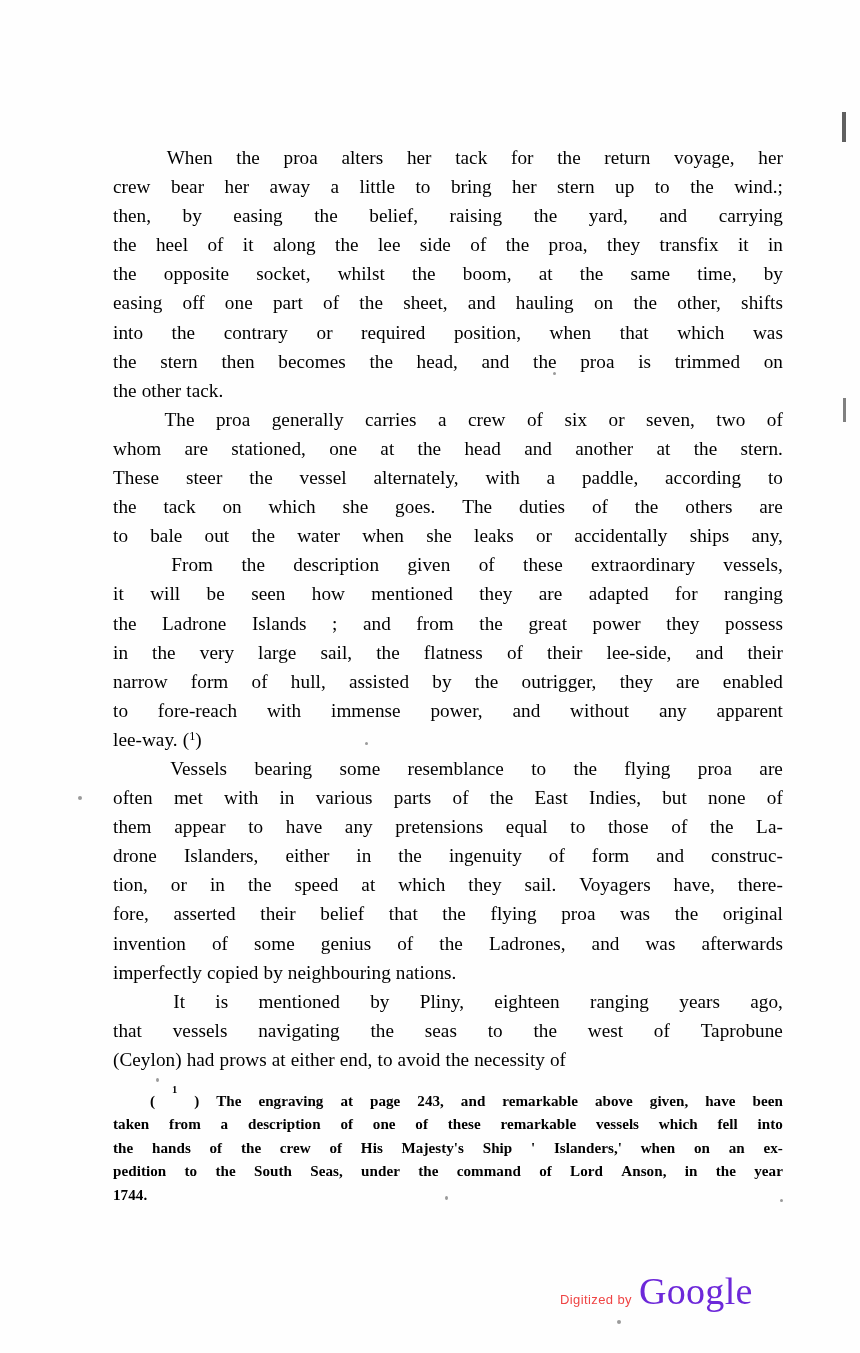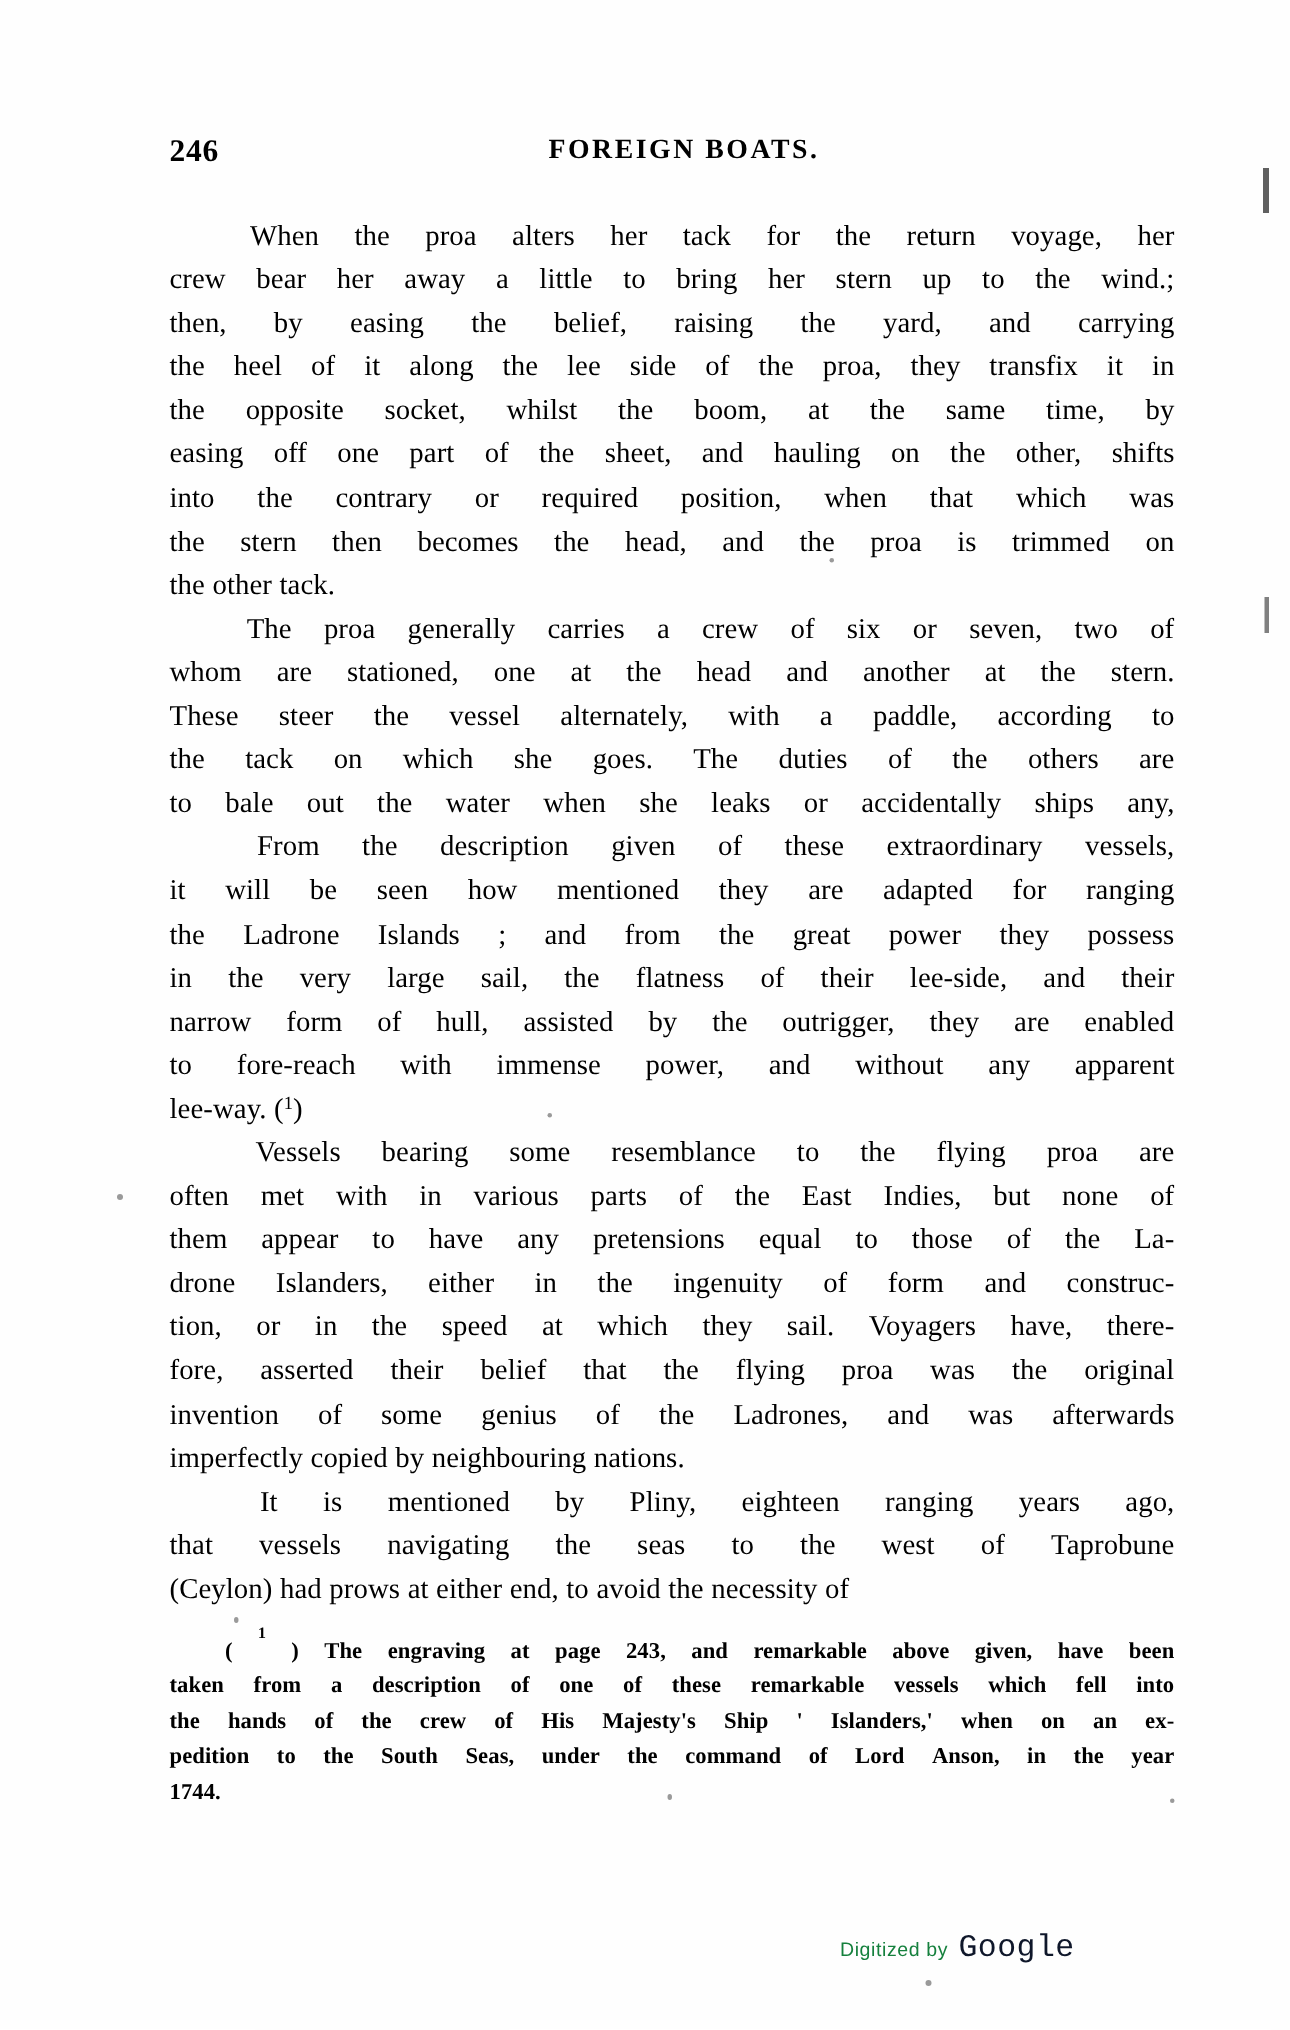--- a/index.html
+++ b/index.html
@@ -118,43 +118,39 @@
     display: flex;
     align-items: baseline;
     gap: 7px;
     color: #cfcfcf;
     user-select: none;
   }
   .wm-by {
     font-family: "Liberation Sans", "DejaVu Sans", sans-serif;
     font-size: 13px;
     letter-spacing: 0.4px;
-    color: #15803d;
+    color: #ef4444;
     margin-top: 40px;
   }
   .wm-logo {
-    font-family: Liberation Mono, monospace;
-    font-size: 21px;
+    font-family: Liberation Serif, serif;
+    font-size: 38px;
     letter-spacing: 0.3px;
-    color: #0f172a;
+    color: #6d28d9;
   }
 
   
   .artifact { position: absolute; background: #2b2b2b; }
   .spk { position: absolute; background: #9a9a9a; border-radius: 50%; }
 </style>
 </head>
 <body>
 
 <div class="page">
 
-  <div class="running-head">
-    <div class="folio">246</div>
-    <div class="head-title">FOREIGN BOATS.</div>
-  </div>
 
   <div class="textblock">
 
     <p class="para" id="para-1">
         <span class="ln j">
           <span class="indent"></span>
           <span>When</span>
           <span>the</span>
           <span>proa</span>
           <span>alters</span>

